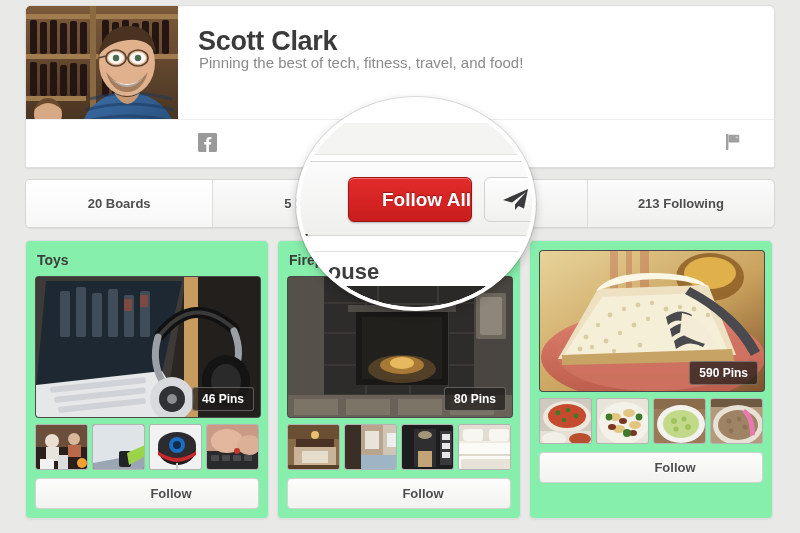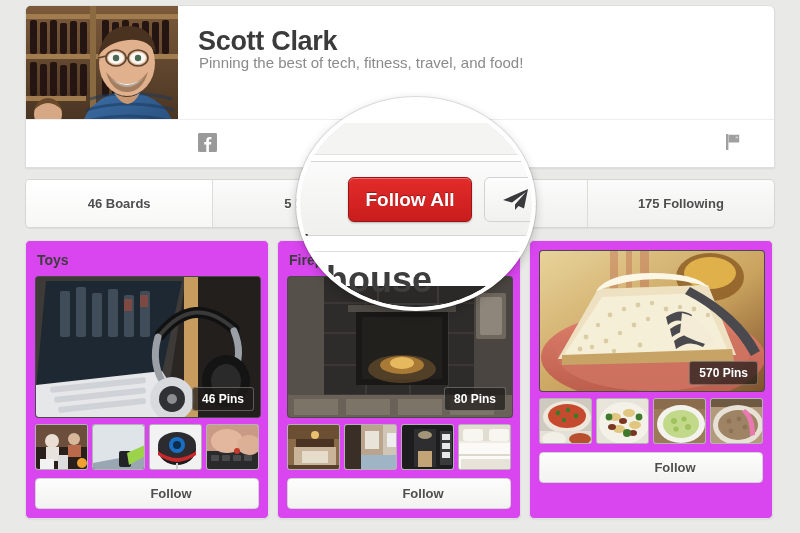--- a/index.html
+++ b/index.html
@@ -105,21 +105,21 @@
   
   .boards {
     position: absolute;
     left: 25px; top: 240px;
     width: 750px;
     display: flex;
     gap: 8px;
   }
   .board {
     width: 244px;
-    background: #d946ef;
+    background: #86efac;
     border: 1px solid #dfdfdf;
     border-radius: 5px;
     box-shadow: 0 1px 2px rgba(0,0,0,0.06);
     padding: 9px;
     position: relative;
   }
   .board-title {
     font-size: 14px;
     font-weight: bold;
     color: #3d3d3d;
@@ -221,21 +221,21 @@
   .lens-board-img {
     position: absolute;
     left: -22px; top: 185px;
     width: 290px; height: 60px;
     overflow: hidden;
   }
   .lens-board-img svg { display:block; }
   .lens-board-title {
     position: absolute;
     left: -4px; top: 158px;
-    font-size: 36px;
+    font-size: 22px;
     font-weight: bold;
     color: #3d3d3d;
     white-space: nowrap;
     z-index: 3;
   }
   .lens-f {
     position: absolute;
     left: -2px; top: 130px;
     font-size: 17px;
     font-weight: bold;
@@ -251,20 +251,21 @@
     border-radius: 6px;
     color: #ffffff;
     font-size: 19px;
     font-weight: bold;
     text-shadow: 0 -1px 1px rgba(0,0,0,0.35);
     box-shadow: inset 0 1px 0 rgba(255,255,255,0.32),
                 0 1px 2px rgba(0,0,0,0.25);
     cursor: pointer;
     font-family: "Liberation Sans", sans-serif;
     z-index: 5;
+    text-align: right;
   }
   .send-btn {
     position: absolute;
     left: 184px; top: 76px;
     width: 62px; height: 45px;
     background: linear-gradient(to bottom, #fdfdfd 0%, #f1f1ef 100%);
     border: 1px solid #d2d2d0;
     border-radius: 6px;
     display: flex;
     align-items: center;
@@ -372,24 +373,24 @@
         <svg width="20" height="20" viewBox="0 0 20 20" aria-hidden="true">
           <rect x="3" y="2" width="2.4" height="16" rx="0.6" fill="#a0a0a0"></rect>
           <path d="M5.6 2.8h10.6v7.6H5.6z" fill="#a0a0a0"></path>
           <rect x="12.6" y="4.4" width="2.4" height="1.8" rx="0.5" fill="#cfcfcf"></rect>
         </svg>
       </span>
     </div>
   </div>
 
   <div class="stats-bar">
-    <div class="stat">46 Boards</div>
+    <div class="stat">20 Boards</div>
     <div class="stat">5 Likes</div>
     <div class="stat">334 Followers</div>
-    <div class="stat">175 Following</div>
+    <div class="stat">213 Following</div>
   </div>
 
   <div class="boards">
 
     <div class="board">
       <div class="board-title">Toys</div>
       <div class="board-cover">
         <svg viewBox="0 0 226 142" preserveAspectRatio="none" aria-hidden="true">
           <rect width="226" height="142" fill="#2b2622"></rect>
           <path d="M0 0 L150 0 L128 142 L0 142z" fill="#3d3a38"></path>
@@ -618,21 +619,21 @@
           <path d="M22 104 L192 98 L194 110 L22 114z" fill="#c7a466"></path>
 
           <g fill="#4a4a4e">
             <path d="M150 36 q50 26 70 64 l-9 5 q-22 -40 -66 -62z"></path>
             <path d="M126 66 q14 -10 26 -2 l-4 8 q-12 -6 -20 2z"></path>
             <path d="M130 78 q16 -12 30 -2 l-4 8 q-12 -8 -24 2z"></path>
             <path d="M134 90 q18 -14 34 -2 l-5 8 q-14 -8 -27 2z"></path>
           </g>
           <path d="M142 62 q26 6 34 34 q-24 -6 -36 -14 z" fill="#f4ecd6"></path>
         </svg>
-        <div class="pin-badge">570 Pins</div>
+        <div class="pin-badge">590 Pins</div>
       </div>
       <div class="thumbs">
         <div class="thumb">
           <svg viewBox="0 0 54 46" preserveAspectRatio="none">
               <rect width="54" height="46" fill="#cfcac0"></rect>
               <ellipse cx="27" cy="18" rx="24" ry="16" fill="#eee8dc"></ellipse>
               <ellipse cx="27" cy="17" rx="19" ry="12" fill="#c64a2e"></ellipse>
               <g fill="#3c7a28">
                 <circle cx="18" cy="14" r="2.4"></circle>
                 <circle cx="28" cy="11" r="2.2"></circle>

